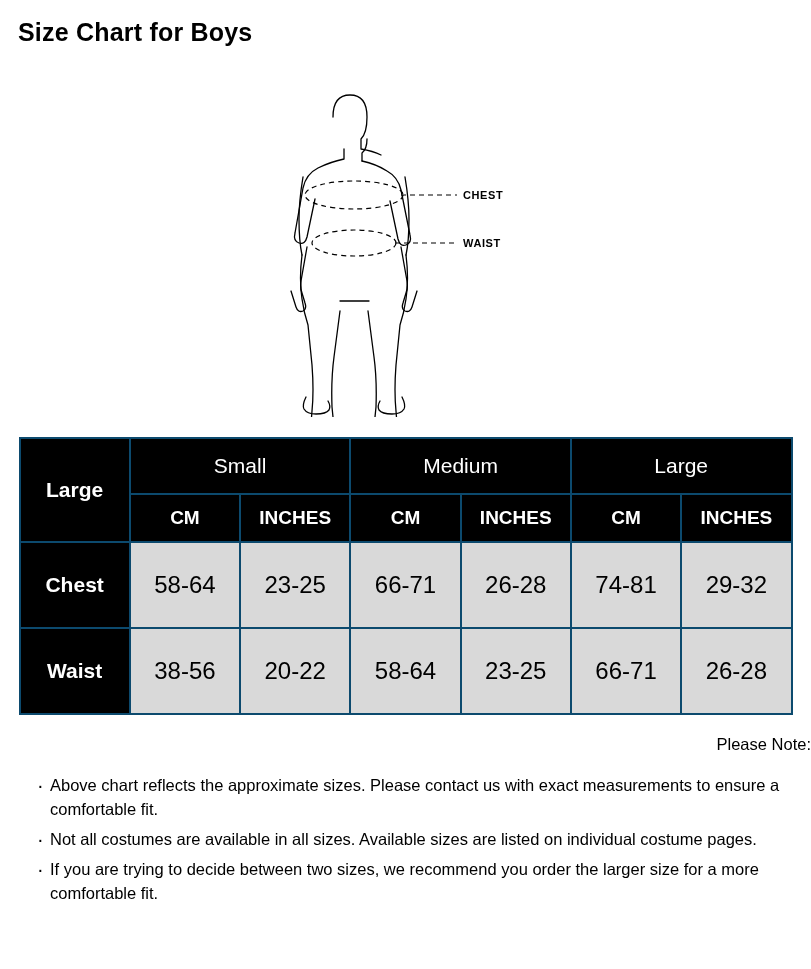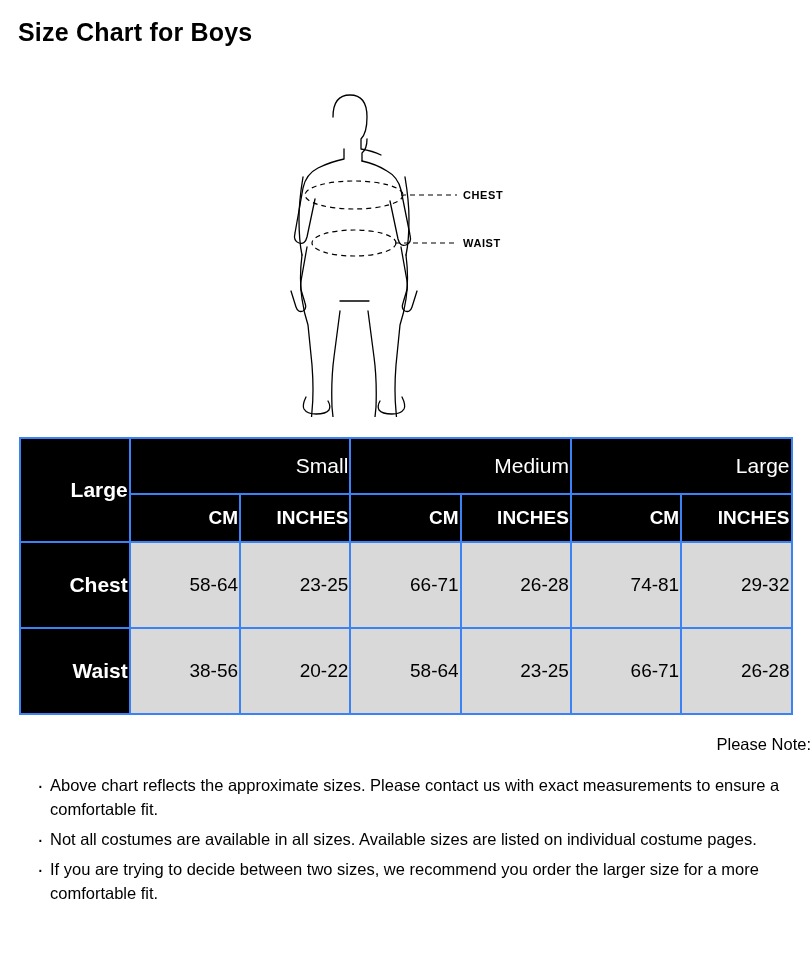--- a/index.html
+++ b/index.html
@@ -45,22 +45,22 @@
     letter-spacing: 0.6px;
     fill: #000;
   }
   table.size-table {
     border-collapse: collapse;
     margin: 0 auto;
     width: 774px;
     table-layout: fixed;
   }
   table.size-table td, table.size-table th {
-    border: 2px solid #3b82f6;
-    text-align: right;
+    border: 2px solid #0c4a6e;
+    text-align: center;
     vertical-align: middle;
   }
   .hdr-black {
     background: #000000;
     color: #ffffff;
     font-size: 21px;
     font-weight: normal;
   }
   .hdr-black.sub {
     font-size: 19px;
@@ -69,21 +69,21 @@
   .row-label {
     background: #000000;
     color: #ffffff;
     font-size: 21px;
     font-weight: bold;
     width: 110px;
   }
   .cell {
     background: #d9d9d9;
     color: #000000;
-    font-size: 19px;
+    font-size: 24px;
     height: 82px;
   }
   .size-cell {
     background: #000000;
     color: #ffffff;
     font-size: 21px;
     font-weight: bold;
     height: 96px;
   }
   .group-head {

